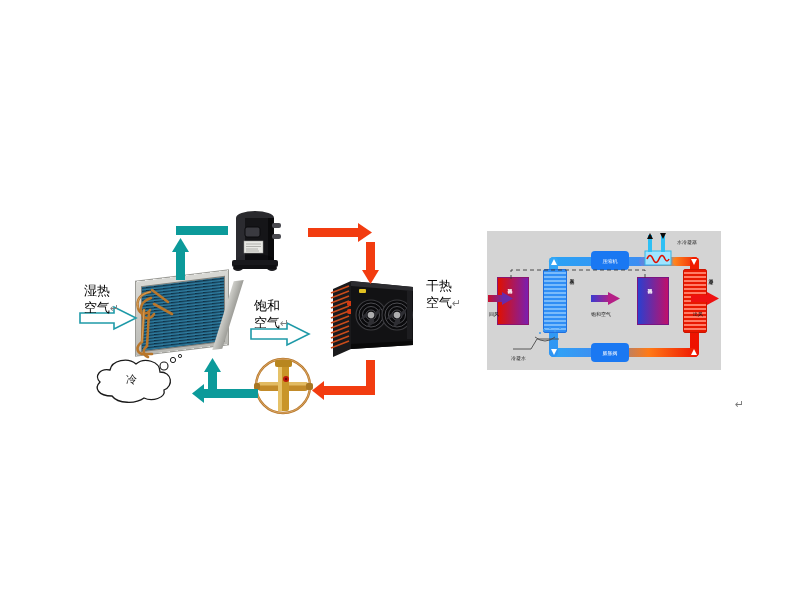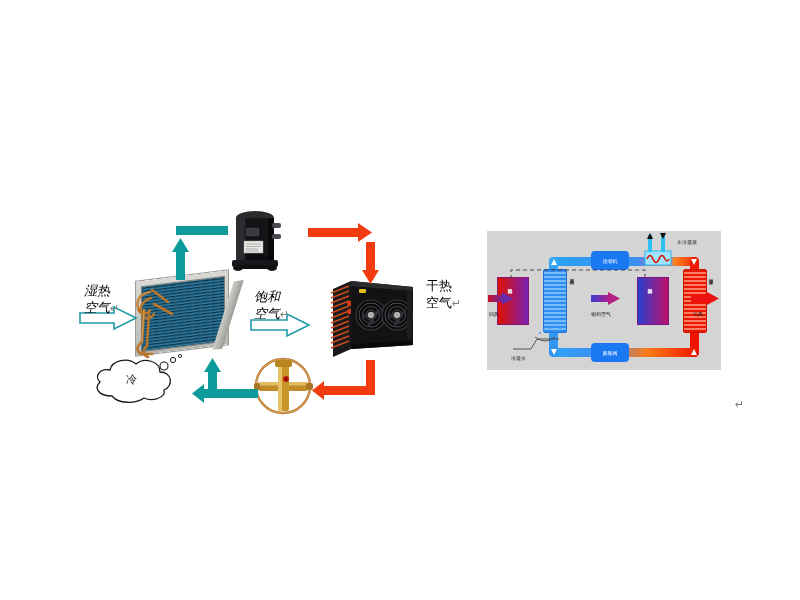--- a/index.html
+++ b/index.html
@@ -262,31 +262,31 @@
     </svg>
 
     <svg class="arrow-svg" style="left:308px;top:360px;" width="84" height="48">
       <g fill="#f23c10">
         <rect x="58" y="0" width="9" height="34"></rect>
         <rect x="14" y="26" width="53" height="9"></rect>
         <polygon points="16,21 16,40 4,30.5"></polygon>
       </g>
     </svg>
 
-    <div class="abs" style="left:84px;top:282px;font-style:italic;">
+    <div class="abs" style="left:84px;top:282px;">
       <div class="cn-label">湿热</div>
       <div class="cn-label" style="position:relative;z-index:2;">
         <span>空气</span><span class="pilcrow">↵</span>
       </div>
       <svg class="hollow-arrow" style="left:-6px;top:23px;" width="62" height="26">
         <polygon points="2,8 36,8 36,2 58,13 36,24 36,18 2,18" fill="#ffffff" stroke="#1f9aa8" stroke-width="1.6"></polygon>
       </svg>
     </div>
 
-    <div class="abs" style="left:254px;top:288px;font-style:italic;">
+    <div class="abs" style="left:254px;top:297px;">
       <div class="cn-label">饱和</div>
       <div class="cn-label" style="position:relative;z-index:2;">
         <span>空气</span><span class="pilcrow">↵</span>
       </div>
       <svg class="hollow-arrow" style="left:-5px;top:24px;" width="64" height="26">
         <polygon points="2,8 38,8 38,2 60,13 38,24 38,18 2,18" fill="#ffffff" stroke="#1f9aa8" stroke-width="1.6"></polygon>
       </svg>
     </div>
 
     <div class="abs" style="left:426px;top:277px;">

